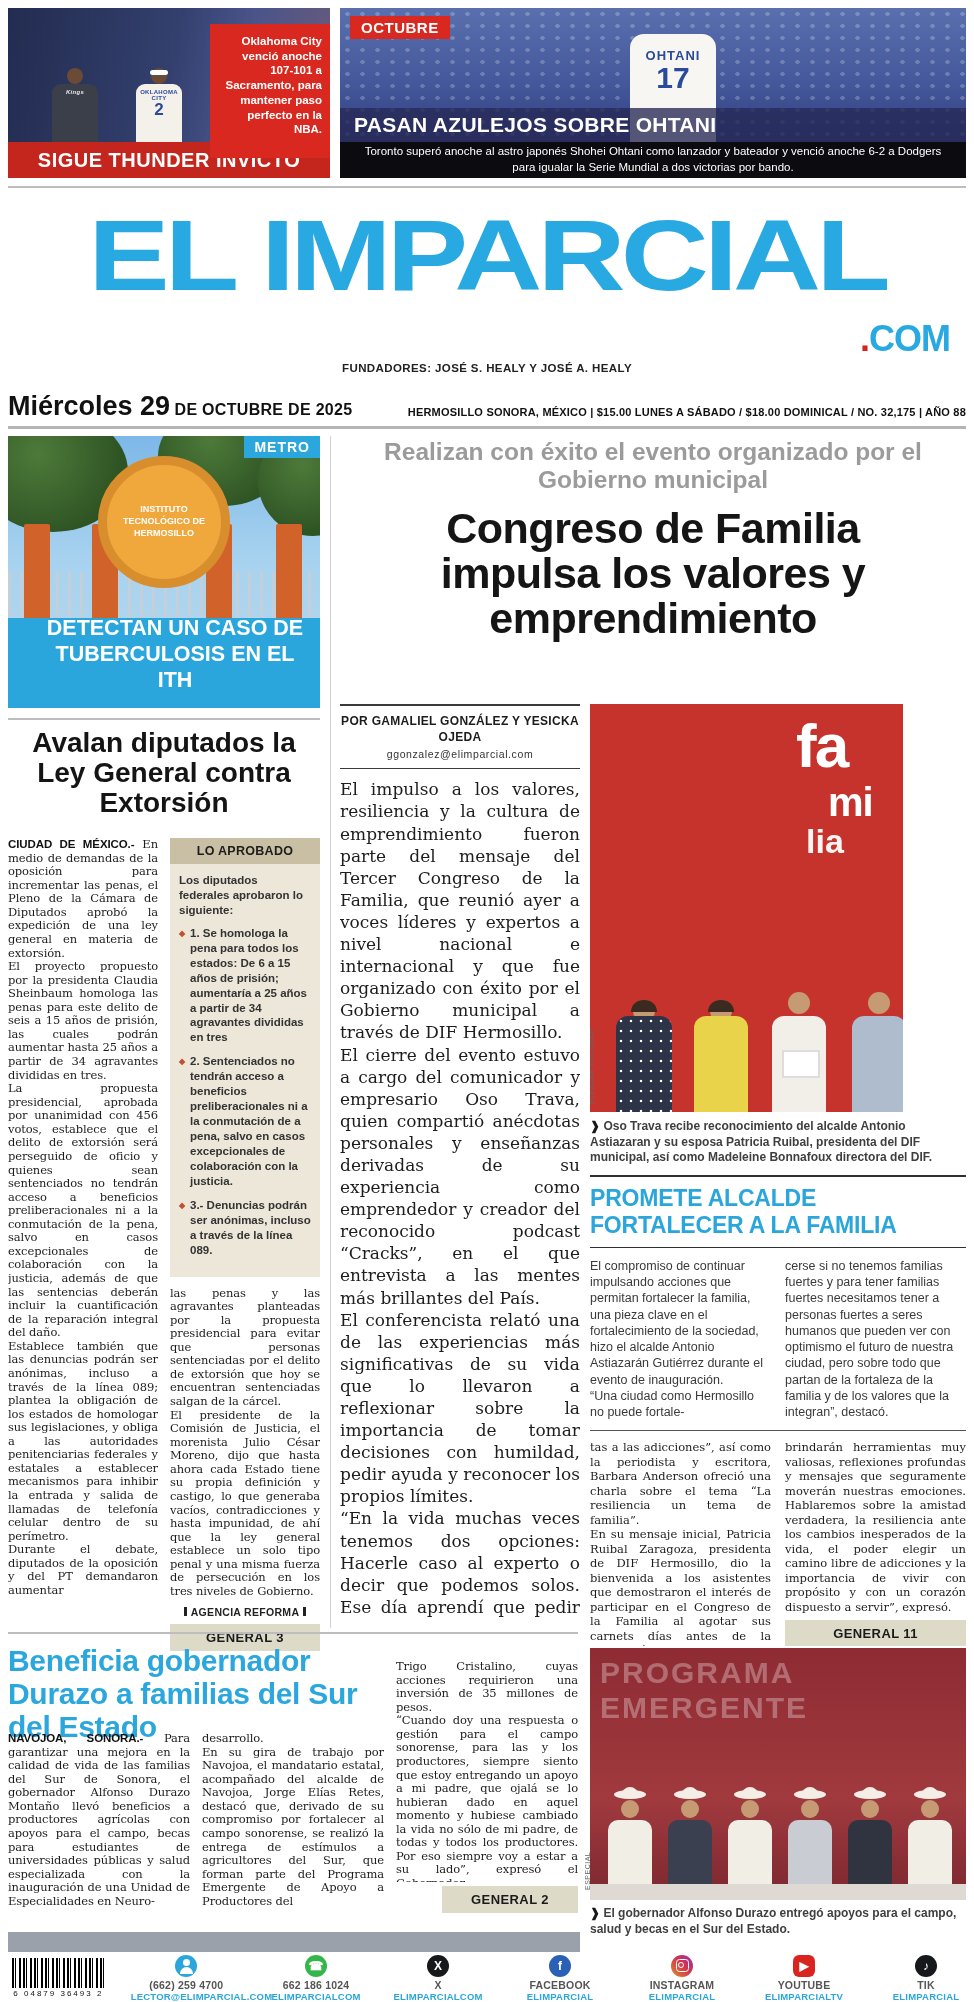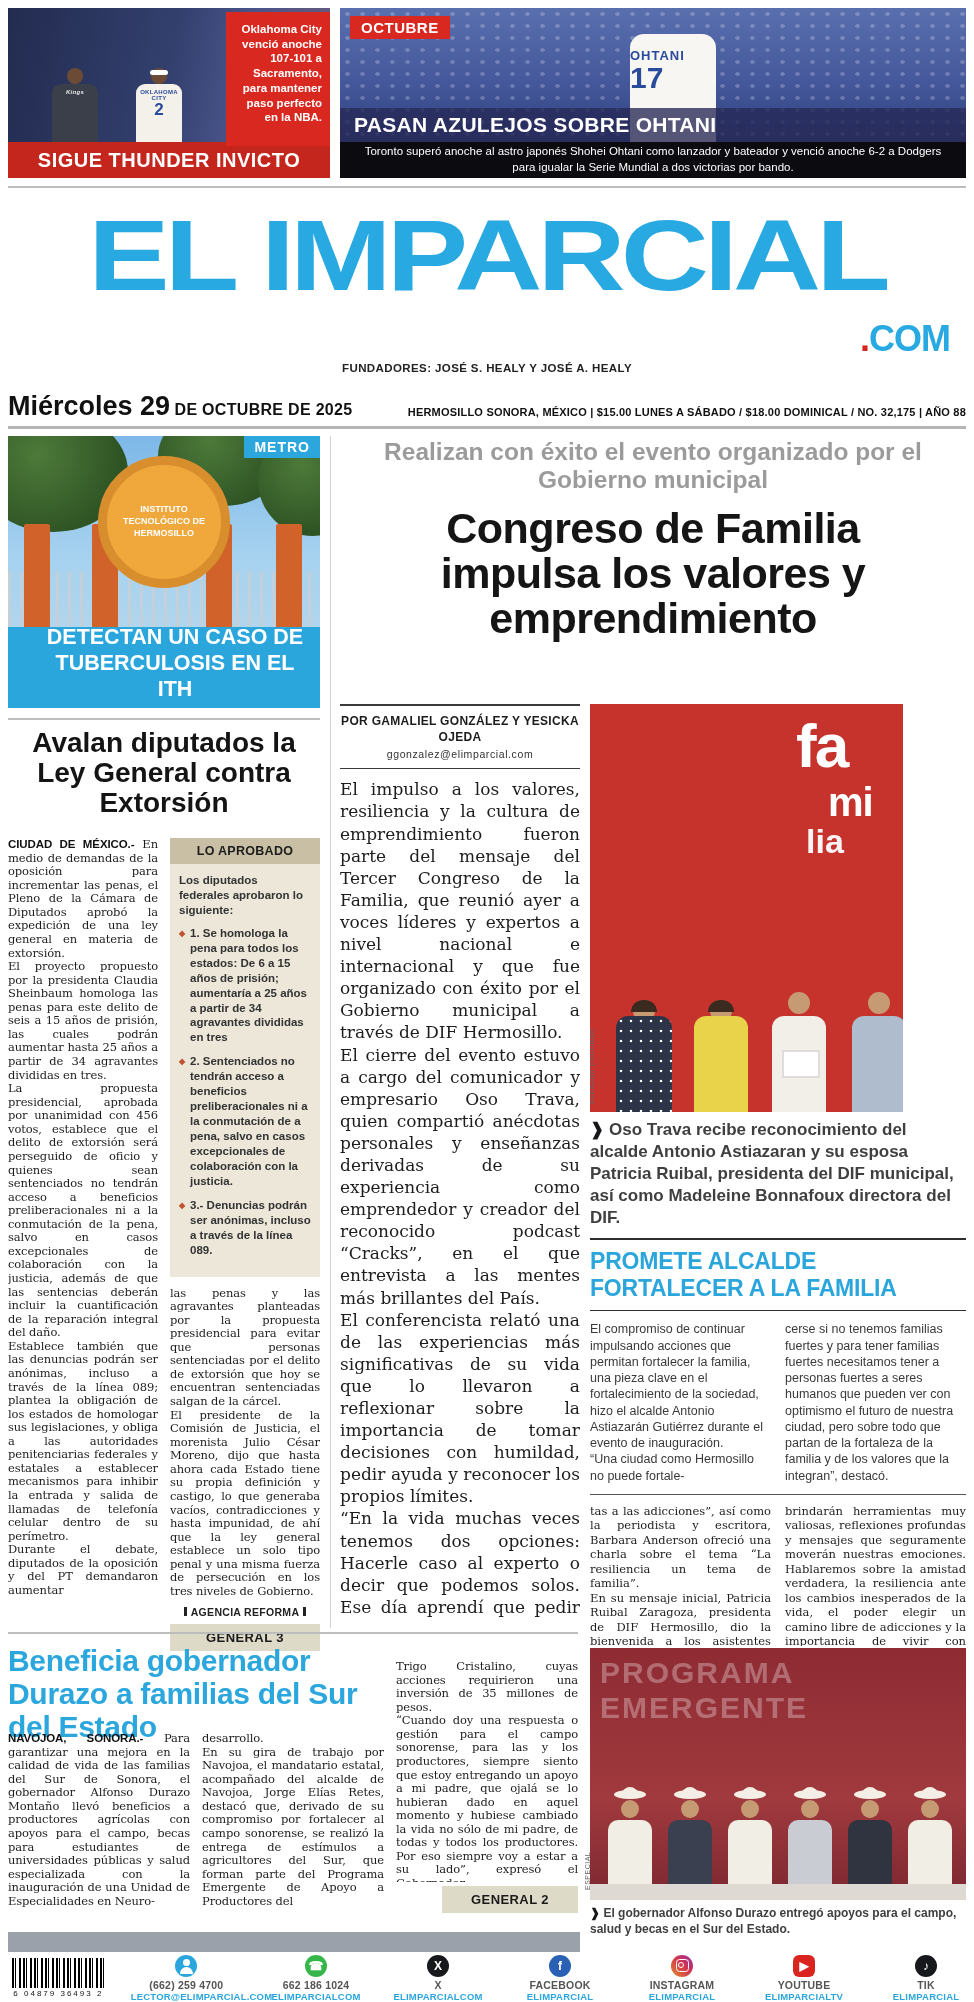--- a/index.html
+++ b/index.html
@@ -8,41 +8,41 @@
         font-family:"Liberation Sans",sans-serif;overflow:hidden;}
   .abs{position:absolute;}
   .serif{font-family:"DejaVu Serif",serif;color:#1d1d1d;text-align:justify;}
   .pre{white-space:pre-line;}
   .lead{font-family:"Liberation Sans",sans-serif;font-weight:bold;color:#111;}
   .rule-h{background:#bdbdbd;}
   
   .banner{overflow:hidden;}
   .thunder-photo{position:relative;width:322px;height:134px;
      background:linear-gradient(100deg,#232c50 0%,#33406e 50%,#4a548a 72%,#6a5a7a 100%);}
-  .thunder-blurb{position:absolute;right:0;top:4px;width:104px;height:134px;background:#d9281f;
+  .thunder-blurb{position:absolute;right:0;top:16px;width:120px;height:134px;background:#d9281f;
      color:#fff;font-weight:bold;font-size:11.5px;line-height:1.28;text-align:right;
      padding:10px 8px 0 6px;box-sizing:border-box;}
   .thunder-strip{height:36px;background:#c4261d;color:#fff;display:flex;align-items:center;
      justify-content:center;font-weight:bold;font-size:20px;letter-spacing:.5px;}
   .player{position:absolute;bottom:0;}
   .pl-head{width:16px;height:16px;border-radius:50%;background:#6b4a36;margin:0 auto;}
   .pl-band{width:18px;height:5px;background:#fff;border-radius:3px;margin:-14px auto 9px;}
   .pl-jersey{width:46px;height:58px;border-radius:9px 9px 0 0;text-align:center;box-sizing:border-box;padding-top:5px;}
   .jersey-okc{background:#f4f1ea;color:#2a4b9b;}
   .jersey-kings{background:#3a3f4a;color:#e8e8e8;font-style:italic;}
   .pl-num{font-weight:bold;font-size:17px;line-height:1;}
   .pl-team{font-size:6px;font-weight:bold;letter-spacing:.3px;}
   .deportes-photo{position:relative;width:626px;height:134px;
      background:linear-gradient(180deg,#5a6fae 0%,#44589b 55%,#2e4180 100%);}
   .crowd{position:absolute;inset:0;background-image:radial-gradient(rgba(255,255,255,.22) 2px,transparent 2.6px);
      background-size:15px 12px;}
   .dep-label{position:absolute;left:10px;top:8px;background:#d9281f;color:#fff;font-weight:bold;
      font-size:15px;padding:3px 11px;letter-spacing:.5px;}
   .ohtani-jersey{position:absolute;left:290px;top:26px;width:86px;height:108px;background:#f7f6f2;
-     border-radius:14px 14px 0 0;text-align:left;color:#2a4b9b;padding-top:14px;box-sizing:border-box;}
+     border-radius:14px 14px 0 0;text-align:center;color:#2a4b9b;padding-top:14px;box-sizing:border-box;}
   .oh-name{font-weight:bold;font-size:13px;letter-spacing:1px;}
   .oh-num{font-weight:bold;font-size:30px;line-height:1;}
   .dep-band{position:absolute;left:0;right:0;top:100px;height:34px;background:rgba(38,40,84,.78);
      color:#fff;font-weight:bold;font-size:21px;display:flex;align-items:center;padding-left:14px;letter-spacing:.3px;}
   .dep-strip{height:36px;background:#0c0c10;color:#fff;font-size:11.5px;line-height:1.35;
      display:flex;align-items:center;justify-content:center;text-align:center;padding:0 14px;}
   
   .logo-text{font-size:100px;font-weight:bold;color:#29a9e1;text-align:center;line-height:122px;
      letter-spacing:-4px;transform:scaleX(1.22);transform-origin:center;white-space:nowrap;}
   .logo-com{position:absolute;right:16px;top:124px;font-weight:bold;font-size:36px;letter-spacing:-1px;}
@@ -62,21 +62,21 @@
   .fence{position:absolute;left:0;right:0;bottom:66px;height:70px;
      background:repeating-linear-gradient(90deg,#c9cfd4 0 3px,transparent 3px 12px);opacity:.8;}
   .seal{position:absolute;left:50%;top:86px;transform:translate(-50%,-50%);width:132px;height:132px;
      border-radius:50%;background:#f0a73c;border:9px solid #d98e2e;box-sizing:border-box;
      display:flex;align-items:center;justify-content:center;text-align:center;
      color:#fff;font-weight:bold;font-size:9px;line-height:1.3;padding:14px;}
   .metro-label{position:absolute;right:0;top:0;background:#2ba7de;color:#fff;font-weight:bold;
      font-size:14px;padding:3px 10px;letter-spacing:1px;}
   .metro-banner{position:absolute;left:0;right:0;bottom:0;height:72px;background:#2aa6dc;color:#fff;
      font-weight:bold;font-size:21.5px;line-height:1.22;display:flex;align-items:center;
-     justify-content:center;text-align:center;padding:0 6px 9px 28px;}
+     justify-content:center;text-align:center;padding:0 6px 18px 28px;}
   
   .ext-headline{text-align:center;font-weight:bold;font-size:28px;line-height:1.07;color:#141414;}
   .cols{display:flex;gap:12px;}
   .col-150{width:150px;}
   .body-11{font-size:11.5px;line-height:1.18;letter-spacing:-.1px;}
   .approved-box{background:#ece7d9;margin-bottom:10px;}
   .approved-head{background:#c9bfa4;color:#1c1c1c;font-weight:bold;font-size:12.5px;
      text-align:center;padding:6px 4px;letter-spacing:.3px;}
   .approved-body{padding:9px 9px 10px 9px;font-size:11.5px;line-height:1.3;color:#333;font-weight:bold;}
   .approved-intro{margin-bottom:8px;}
@@ -97,21 +97,21 @@
   .photo-family{position:relative;width:313px;height:408px;background:#c5332c;overflow:hidden;}
   .fa-logo{position:absolute;left:206px;top:14px;color:#fff;font-weight:bold;font-size:62px;line-height:.9;letter-spacing:-2px;}
   .fa-logo2{position:absolute;left:238px;top:76px;color:#fff;font-weight:bold;font-size:40px;letter-spacing:-1px;}
   .fa-logo3{position:absolute;left:216px;top:118px;color:#fff;font-weight:bold;font-size:34px;opacity:.95;}
   .person{position:absolute;bottom:0;}
   .p-head{width:22px;height:22px;border-radius:50%;background:#c69a72;margin:0 auto 2px;}
   .p-hair{width:26px;height:12px;border-radius:12px 12px 0 0;background:#3a2a20;margin:0 auto -10px;}
   .p-body{height:96px;border-radius:12px 12px 0 0;}
   .vcredit{position:absolute;color:#666;font-size:7px;letter-spacing:.5px;transform:rotate(-90deg);
      transform-origin:left top;white-space:nowrap;}
-  .caption{font-size:17px;font-weight:bold;color:#3f3f3f;line-height:1.3;padding-top:7px;}
+  .caption{font-size:12px;font-weight:bold;color:#3f3f3f;line-height:1.3;padding-top:7px;}
   .caption .mark{color:#17171a;}
   .promete-wrap{border-top:2px solid #2f2f2f;border-bottom:1px solid #2f2f2f;margin-top:9px;padding:8px 0;}
   .promete-head{color:#2aa6dc;font-weight:bold;font-size:23px;letter-spacing:-.2px;}
   .promete-cols{display:flex;gap:14px;margin-top:10px;}
   .promete-col{width:181px;font-size:12.5px;line-height:1.3;color:#3a3a3a;}
   .cont-cols{display:flex;gap:14px;border-top:1px solid #555;margin-top:10px;padding-top:9px;}
   .cont-col{width:181px;}
   .body-cont{font-size:11.5px;line-height:1.26;}
   
   .b-headline{color:#2ba7de;font-weight:bold;font-size:30px;line-height:1.1;letter-spacing:-.3px;}

